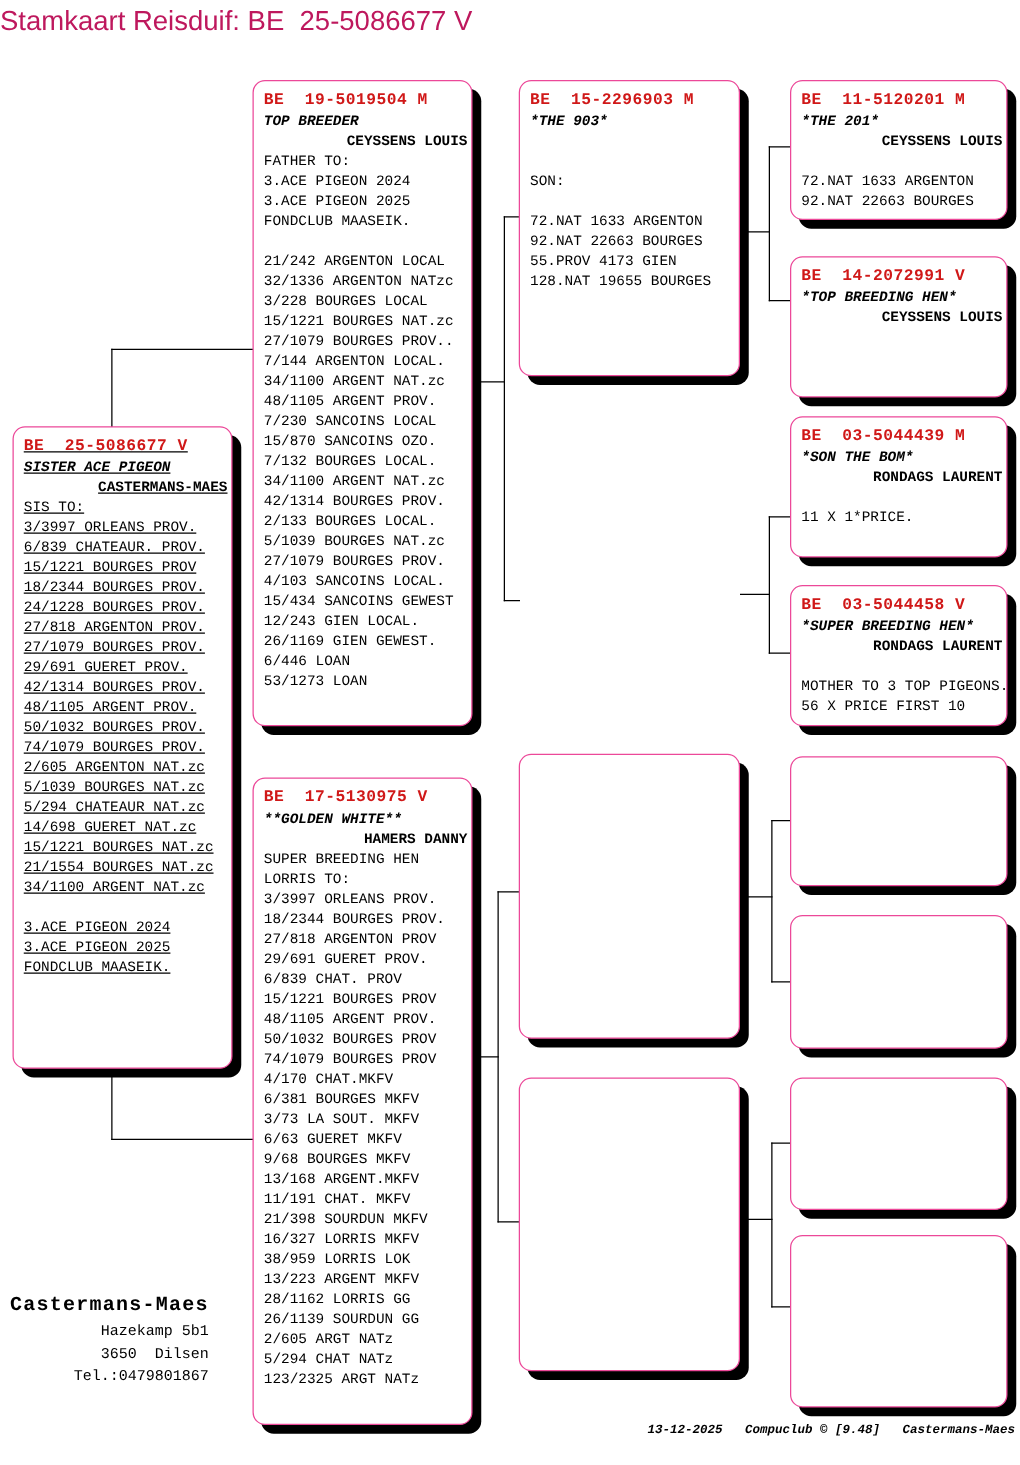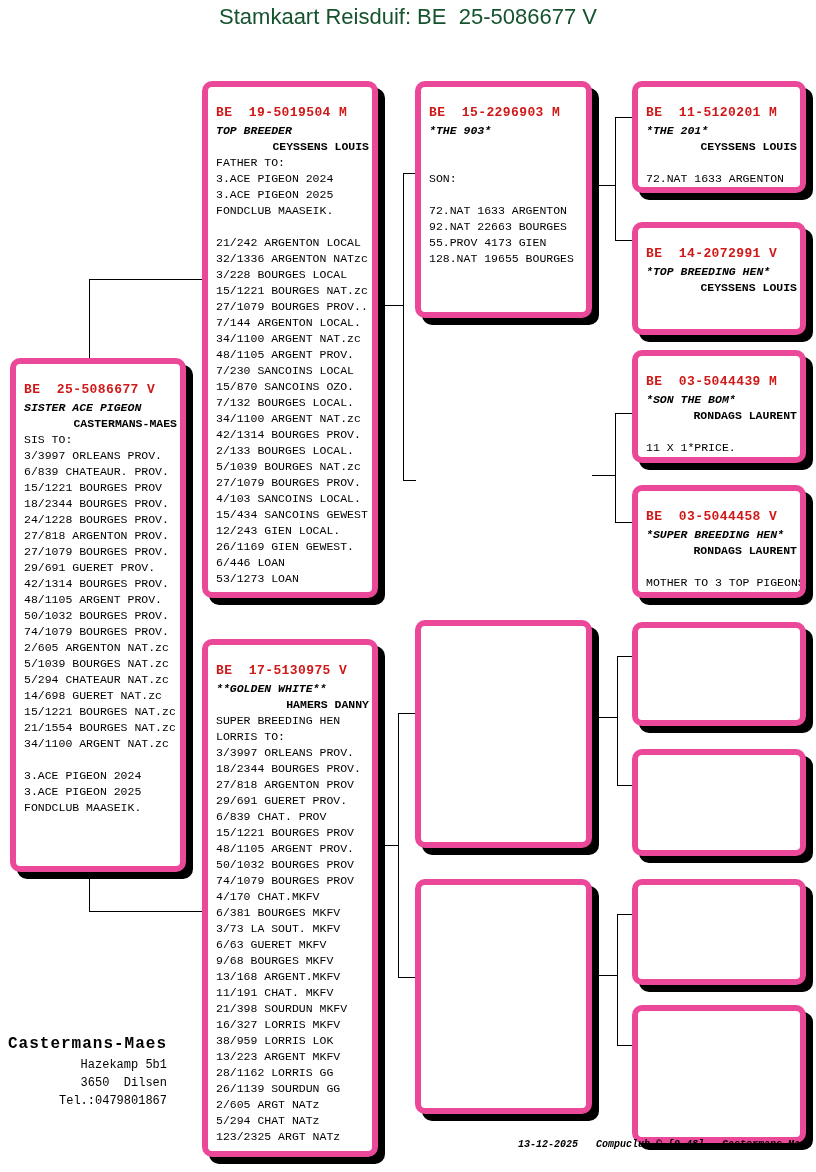--- a/index.html
+++ b/index.html
@@ -1,30 +1,30 @@
 <!DOCTYPE html>
 <html style="--ring-red: #d01818;"><head>
 <meta charset="utf-8">
 <style>
   html,body{margin:0;padding:0;background:#fff;}
   .page{position:relative;width:816px;height:1172px;background:#fff;overflow:hidden;
         font-family:"Liberation Mono","DejaVu Sans Mono",monospace;color:#000;}
-  .title{position:absolute;top:4px;left:0;width:100%;text-align:center;
+  .title{position:absolute;top:4px;left:0;width:100%;
          font-family:"Liberation Sans","DejaVu Sans",sans-serif;font-size:22px;
-         white-space:pre;color:#14532d;}
+         white-space:pre;color:#be185d;}
   .line{position:absolute;background:#000;}
-  .pbox{position:absolute;background:#fff;border:6px solid #ec4899;border-radius:10px;
-        box-shadow:7px 7px 0 0 #000;box-sizing:border-box;padding:16px 3px 0 8px;overflow:hidden;margin-top:17px;}
+  .pbox{position:absolute;background:#fff;border:1px solid #ec4899;border-radius:10px;
+        box-shadow:7px 7px 0 0 #000;box-sizing:border-box;padding:5px 3px 0 8px;overflow:hidden;}
   .ring{font-weight:bold;color:var(--ring-red,#d01818);font-size:13px;height:20px;
         line-height:20px;white-space:pre;letter-spacing:0.4px;}
   .row{font-size:11.5px;height:16px;line-height:16px;white-space:pre;}
   .row.i{font-style:italic;font-weight:bold;}
   .row.b{font-weight:bold;text-align:right;}
   
-  .box-subject{left:10px;top:341px;width:176px;height:514px;}
+  .box-subject{left:10px;top:341px;width:176px;height:514px;text-decoration:underline;}
   .box-father {left:202px;top:64px;width:176px;height:517px;}
   .box-mother {left:202px;top:622px;width:176px;height:518px;}
   .box-gp1{left:415px;top:64px;width:177px;height:237px;}
   .box-gp2{left:415px;top:337px;width:177px;height:238px;}
   .box-gp3{left:415px;top:603px;width:177px;height:228px;}
   .box-gp4{left:415px;top:862px;width:177px;height:235px;}
   .box-ggp1{left:632px;top:64px;width:174px;height:112px;}
   .box-ggp2{left:632px;top:205px;width:174px;height:113px;}
   .box-ggp3{left:632px;top:333px;width:174px;height:113px;}
   .box-ggp4{left:632px;top:468px;width:174px;height:113px;}

